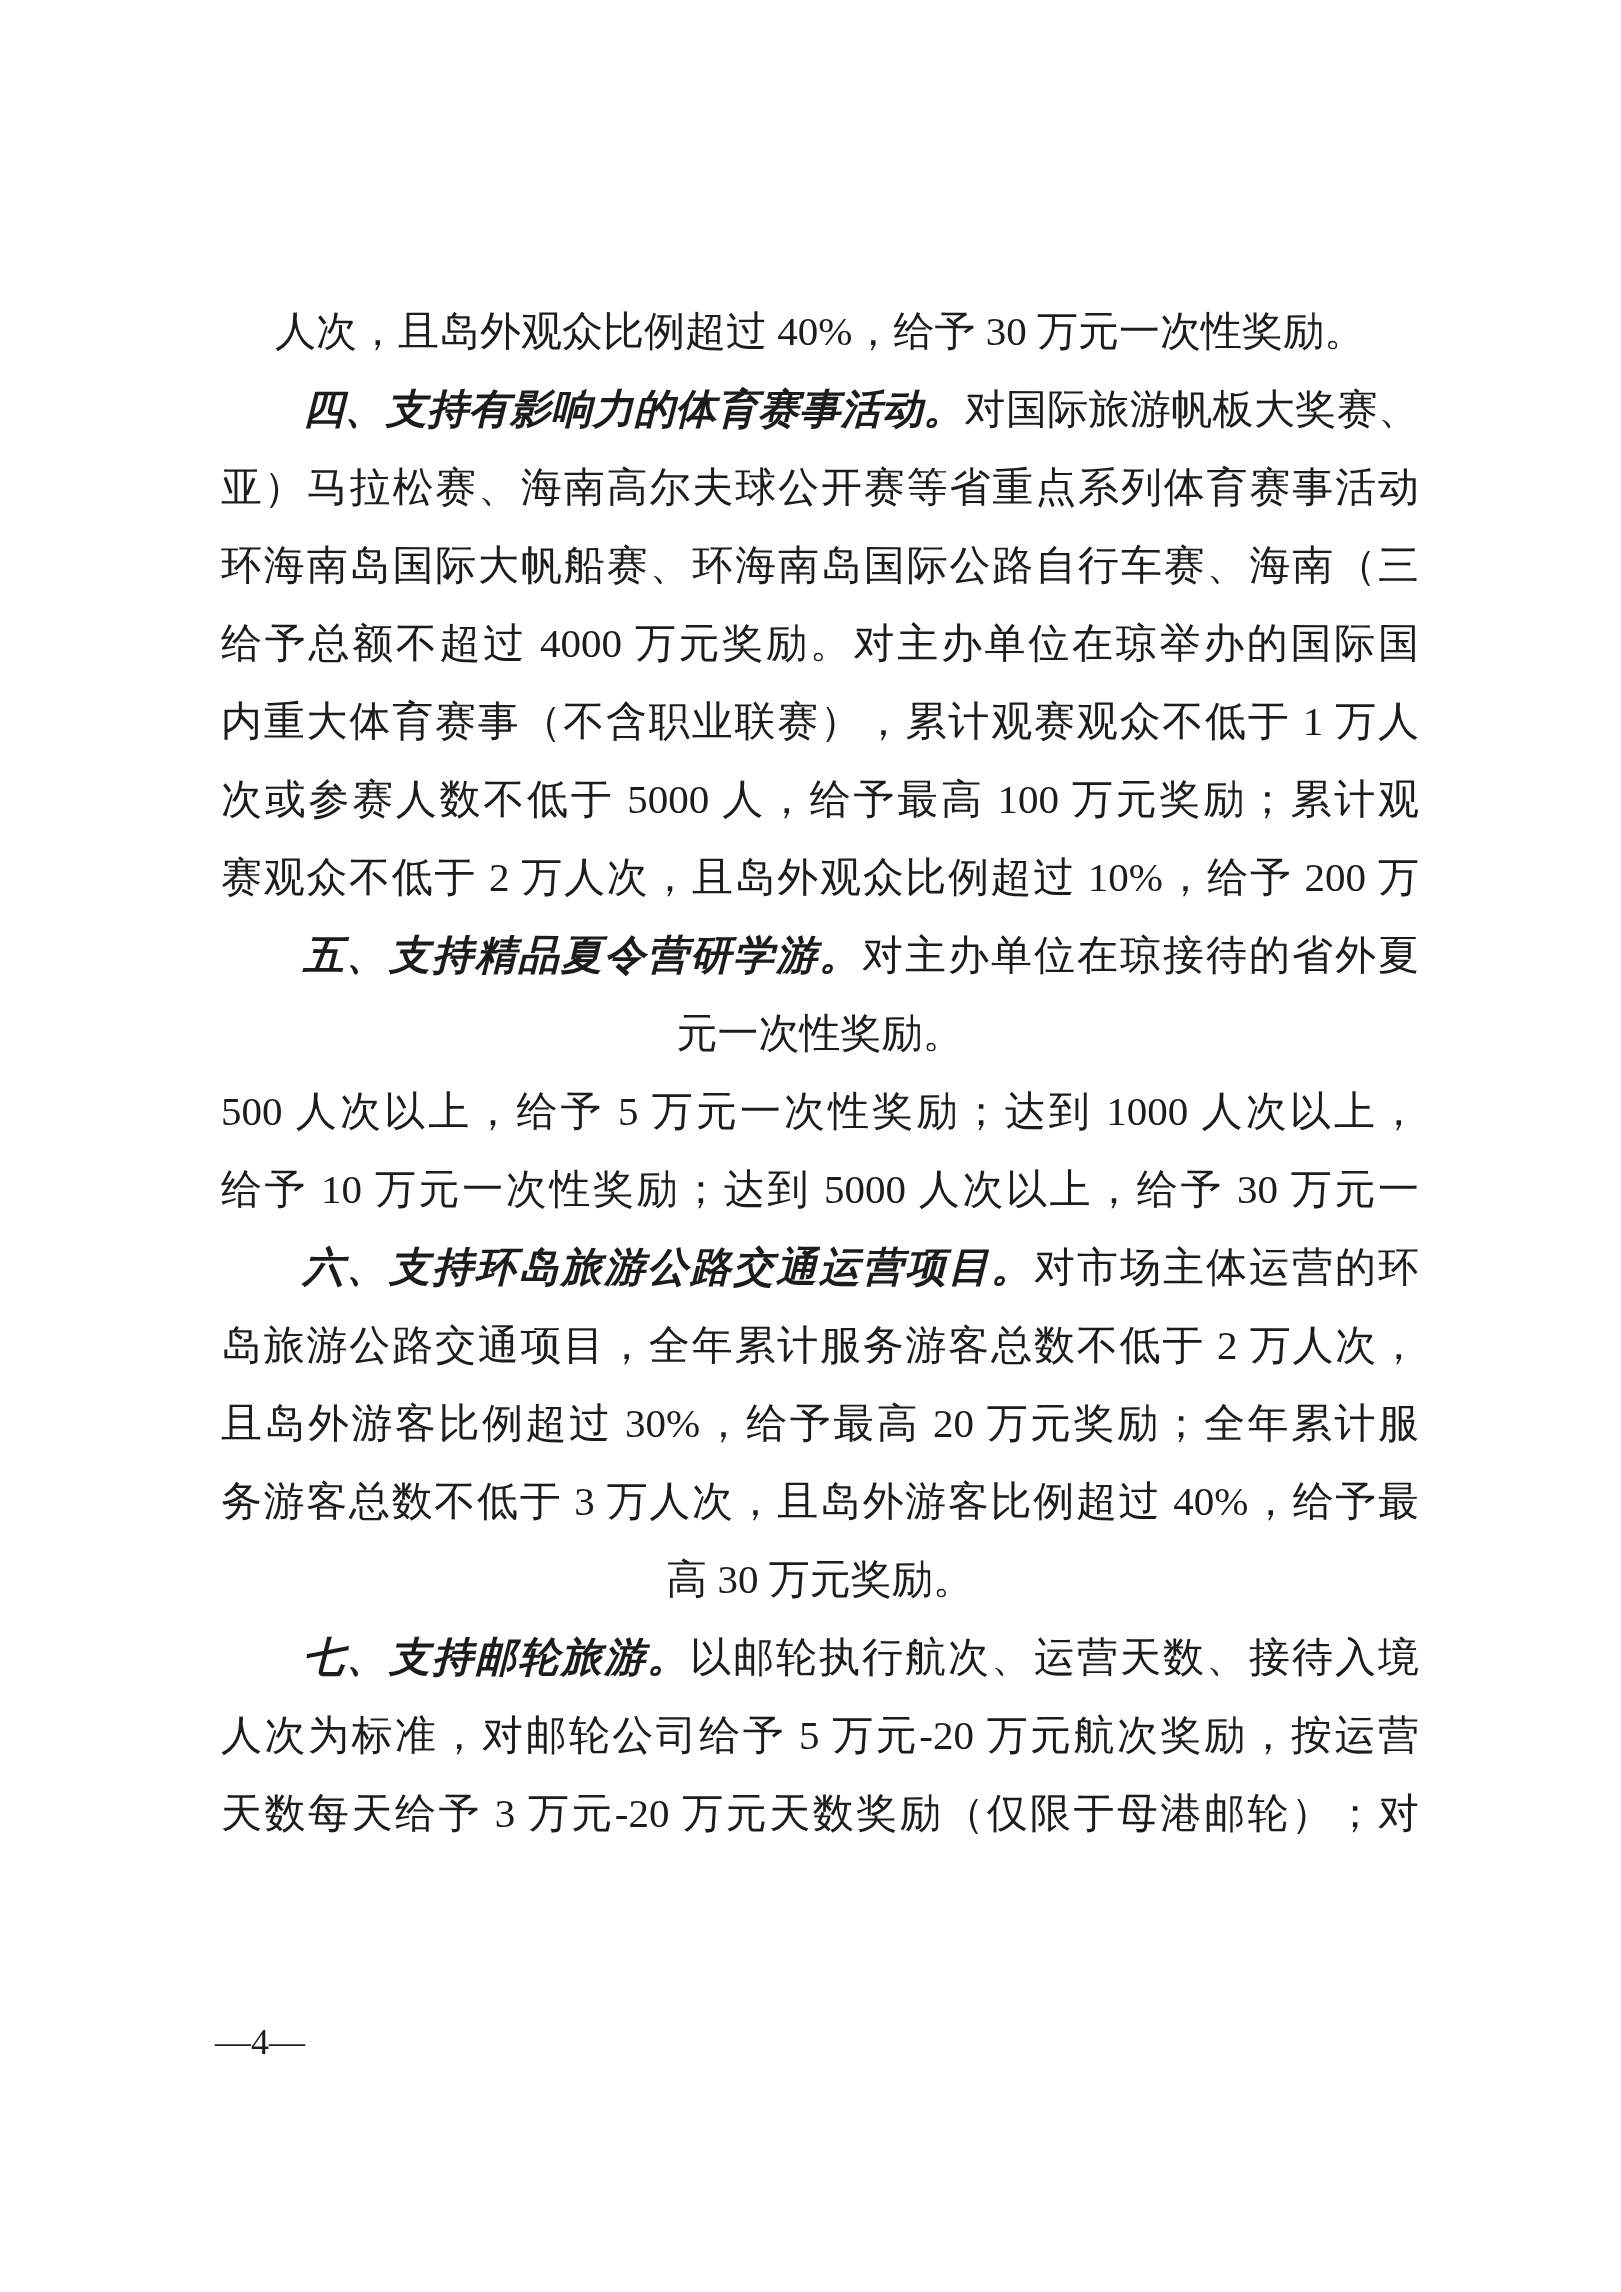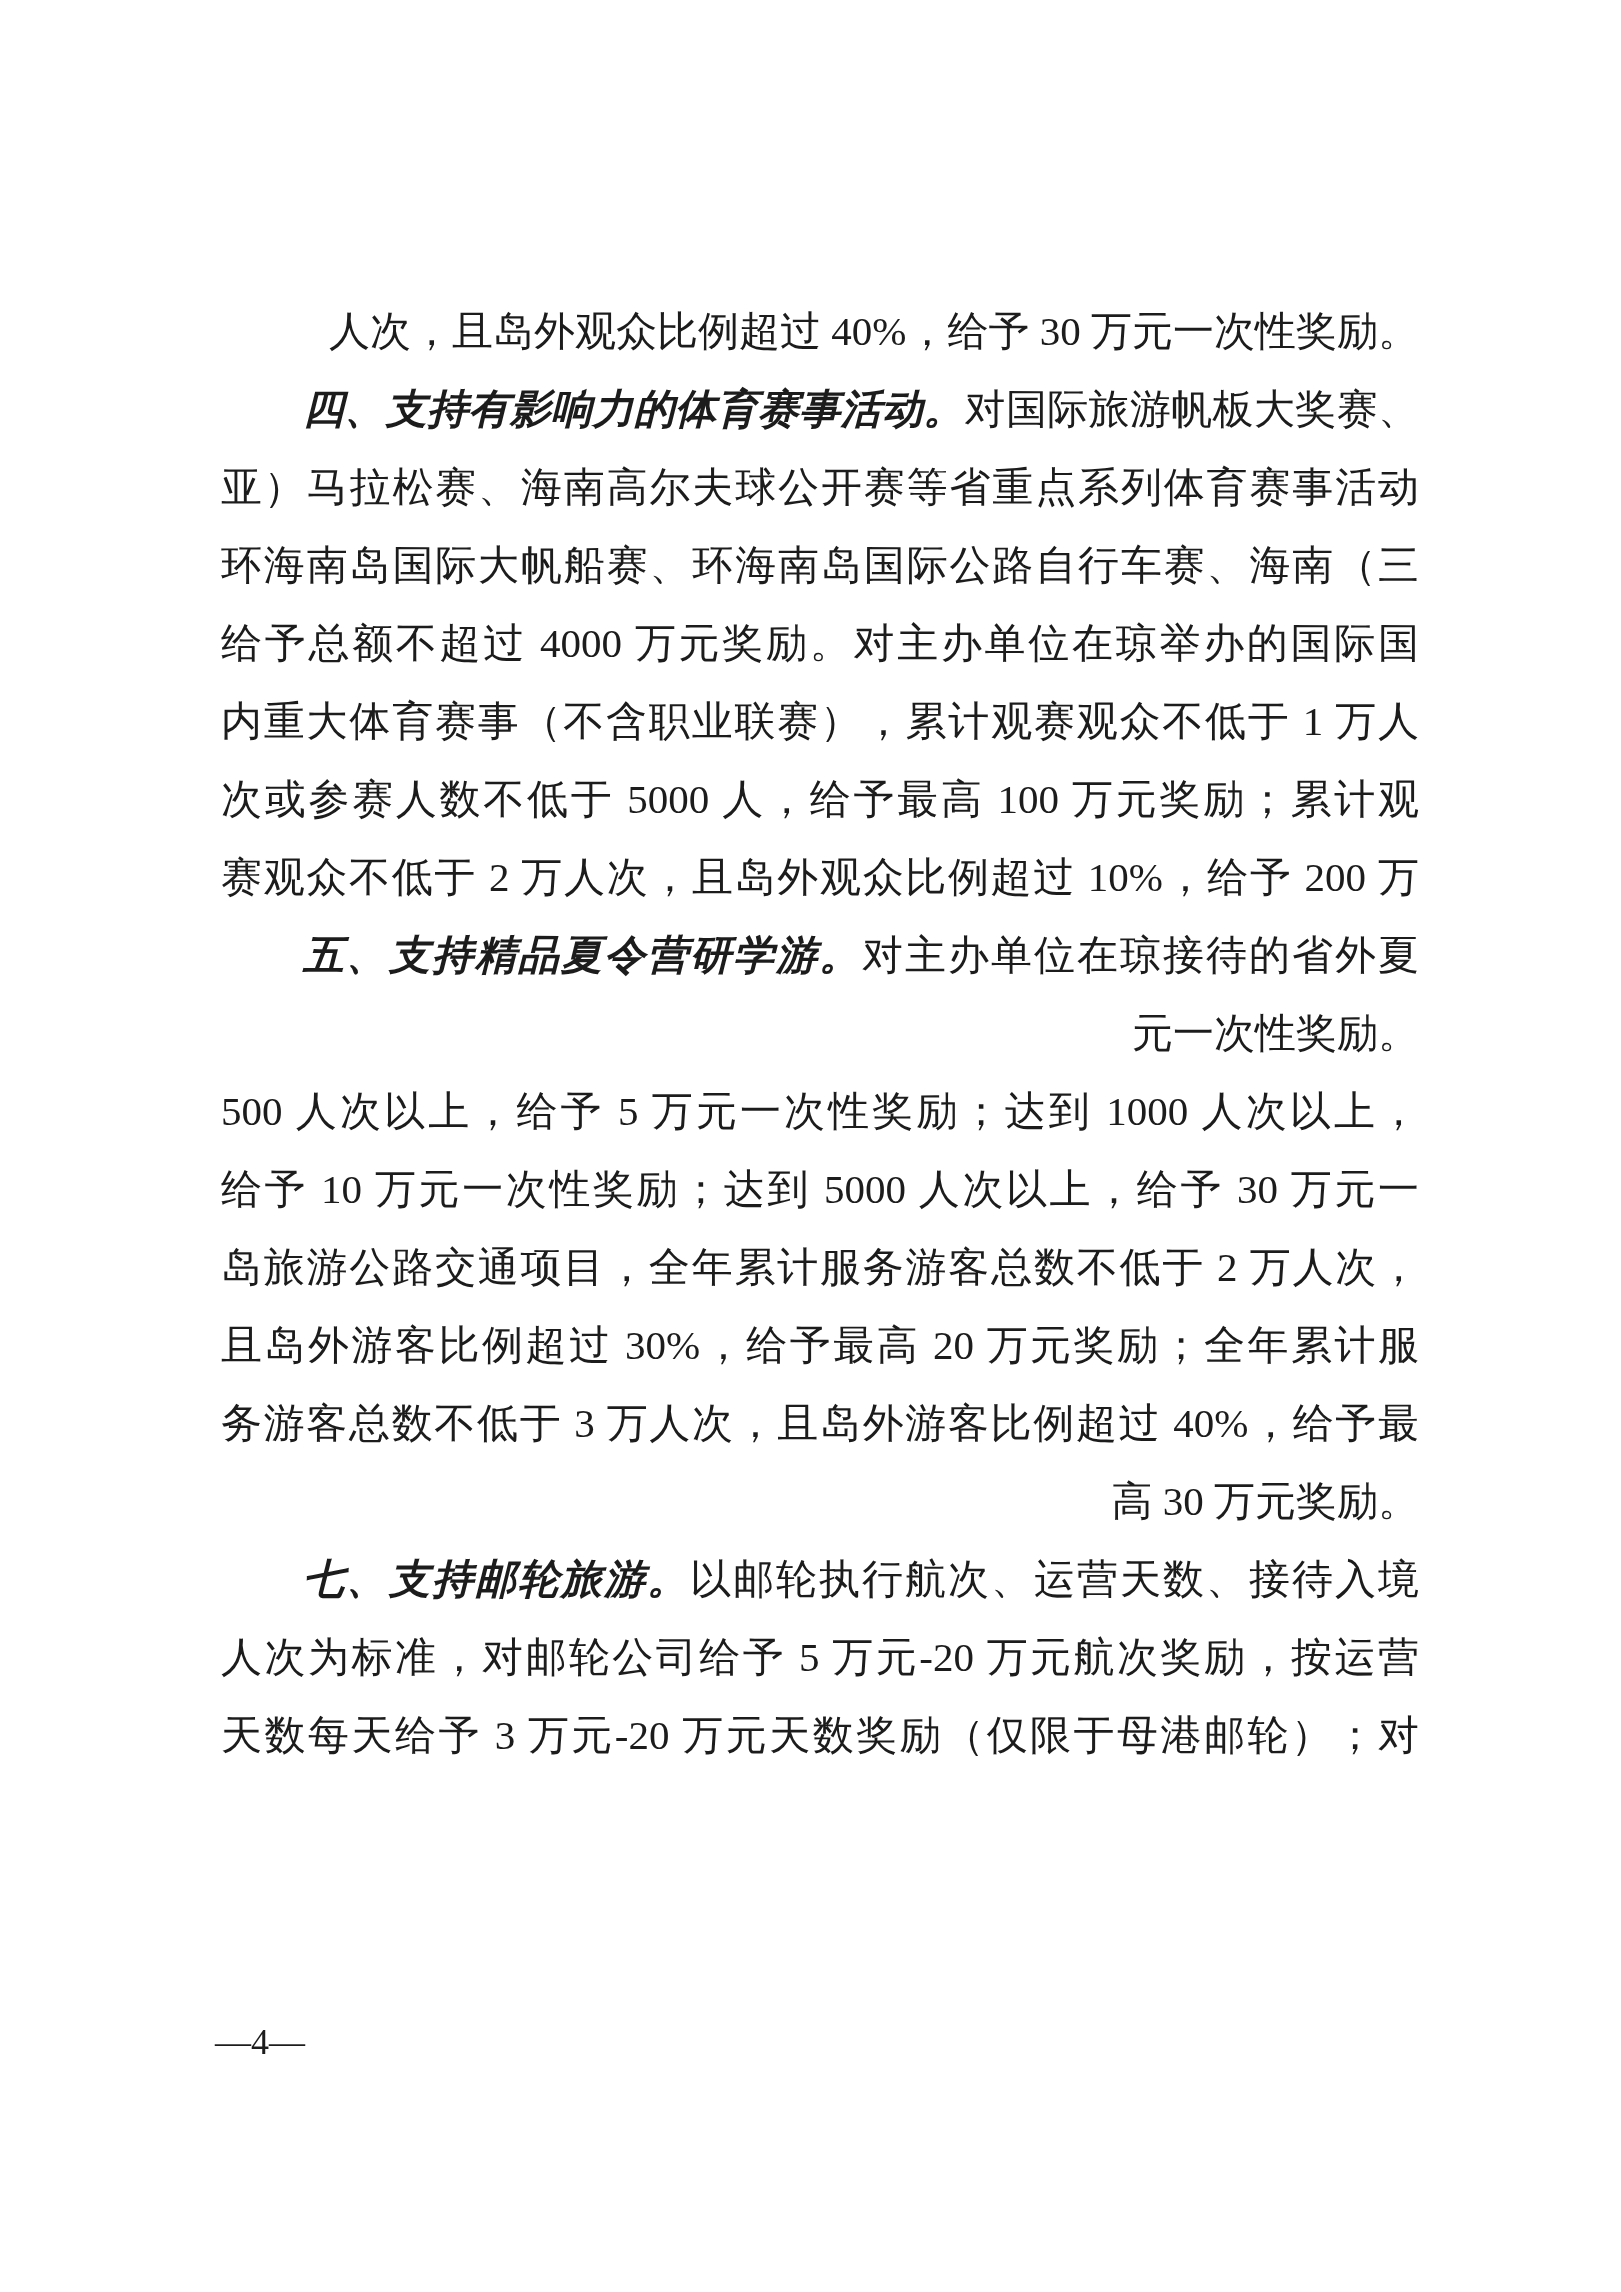--- a/index.html
+++ b/index.html
@@ -26,21 +26,21 @@
     left: 221px;
     top: 292px;
     width: 1198px;
   }
   .line {
     font-family: "Liberation Serif", "DejaVu Serif", serif;
     font-size: 41px;
     line-height: 78px;
     height: 78px;
     white-space: nowrap;
-    text-align: right;
+    text-align: center;
     color: #1c1c1c;
   }
   
   .line.full {
     white-space: normal;
     text-align: justify;
     text-align-last: justify;
   }
   
   .line.indent {
@@ -76,20 +76,21 @@
     <div class="line full"><span>给予总额不超过 4000 万元奖励。对主办单位在琼举办的国际国</span></div>
     <div class="line full"><span>内重大体育赛事（不含职业联赛），累计观赛观众不低于 1 万人</span></div>
     <div class="line full"><span>次或参赛人数不低于 5000 人，给予最高 100 万元奖励；累计观</span></div>
     <div class="line full"><span>赛观众不低于 2 万人次，且岛外观众比例超过 10%，给予 200 万</span></div>
     <div class="line full indent"><span class="heading">五、支持精品夏令营研学游。</span><span>对主办单位在琼接待的省外夏</span></div>
 
     <div class="line"><span>元一次性奖励。</span></div>
     <div class="line full"><span>500 人次以上，给予 5 万元一次性奖励；达到 1000 人次以上，</span></div>
     <div class="line full"><span>给予 10 万元一次性奖励；达到 5000 人次以上，给予 30 万元一</span></div>
 
+    <div class="line full indent"><span class="heading">六、支持环岛旅游公路交通运营项目。</span><span>对市场主体运营的环</span></div>
     <div class="line full"><span>岛旅游公路交通项目，全年累计服务游客总数不低于 2 万人次，</span></div>
     <div class="line full"><span>且岛外游客比例超过 30%，给予最高 20 万元奖励；全年累计服</span></div>
     <div class="line full"><span>务游客总数不低于 3 万人次，且岛外游客比例超过 40%，给予最</span></div>
     <div class="line"><span>高 30 万元奖励。</span></div>
 
     <div class="line full indent"><span class="heading">七、支持邮轮旅游。</span><span>以邮轮执行航次、运营天数、接待入境</span></div>
     <div class="line full"><span>人次为标准，对邮轮公司给予 5 万元-20 万元航次奖励，按运营</span></div>
     <div class="line full"><span>天数每天给予 3 万元-20 万元天数奖励（仅限于母港邮轮）；对</span></div>
 
   </div>

